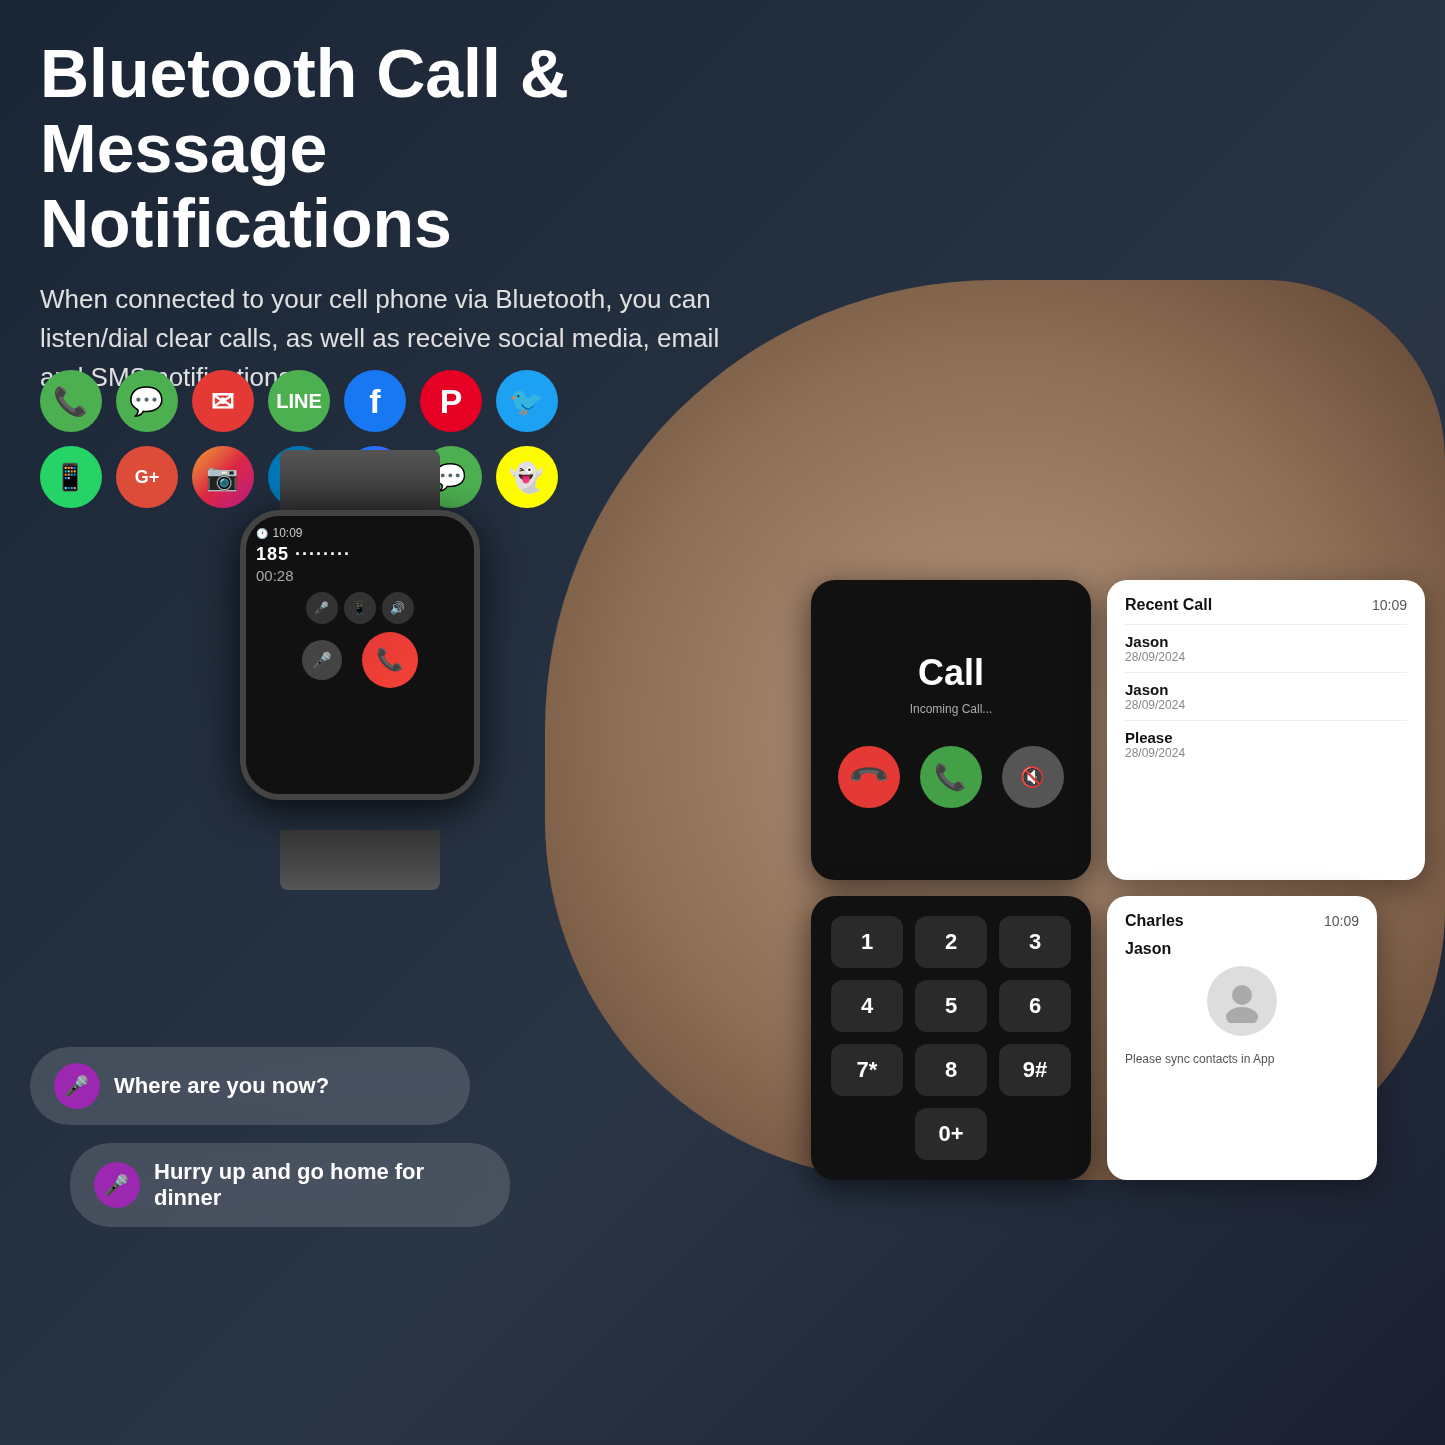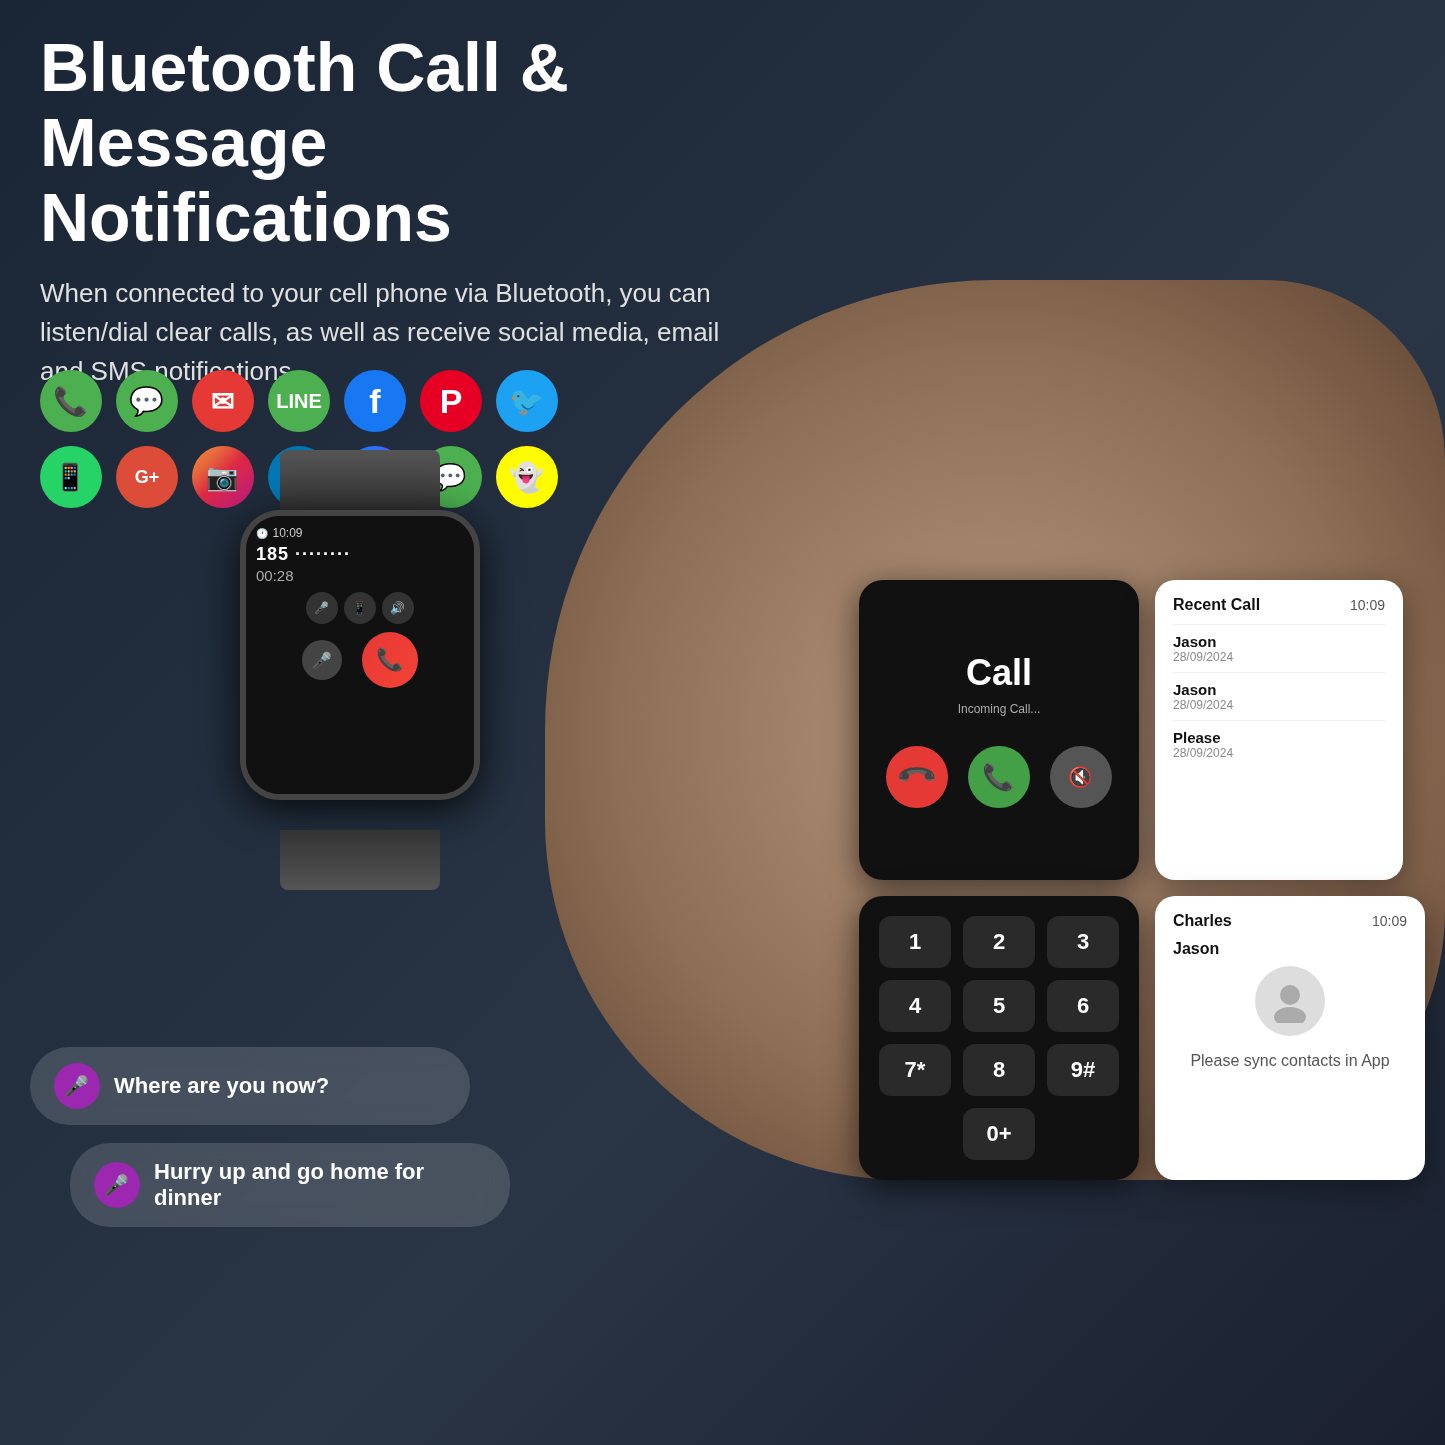--- a/index.html
+++ b/index.html
@@ -27,21 +27,21 @@
       width: 900px;
       height: 900px;
       background: radial-gradient(ellipse at center, #c9a882 0%, #b89070 30%, #a07858 60%, #6a4830 100%);
       border-radius: 50% 20% 30% 40%;
       opacity: 0.85;
     }
 
     
     .header {
       position: absolute;
-      top: 30px;
+      top: 36px;
       left: 40px;
       width: 700px;
     }
 
     .main-title {
       font-size: 68px;
       font-weight: 900;
       color: #ffffff;
       line-height: 1.1;
       margin-bottom: 20px;
@@ -281,21 +281,21 @@
       justify-content: center;
       font-size: 26px;
     }
 
     .decline-btn { background: #e53935; }
     .accept-btn { background: #43a047; }
     .silent-btn { background: #555; font-size: 20px; }
 
     
     .recent-call-card {
-      width: 248px;
+      width: 318px;
       background: white;
       border-radius: 20px;
       padding: 16px 18px;
       box-shadow: 0 8px 32px rgba(0,0,0,0.4);
     }
 
     .card-header {
       display: flex;
       justify-content: space-between;
       align-items: center;
@@ -380,23 +380,23 @@
     }
 
     .contact-name-display {
       font-size: 16px;
       font-weight: 600;
       color: #111;
       margin-bottom: 4px;
     }
 
     .contact-sync-msg {
-      font-size: 16px;
+      font-size: 12px;
       color: #555;
-      text-align: center;
+      text-align: left;
       margin-top: 16px;
     }
   </style>
 </head>
 <body>
 
 <div class="bg"></div>
 <div class="hand-bg"></div>
 
 <div class="header">

